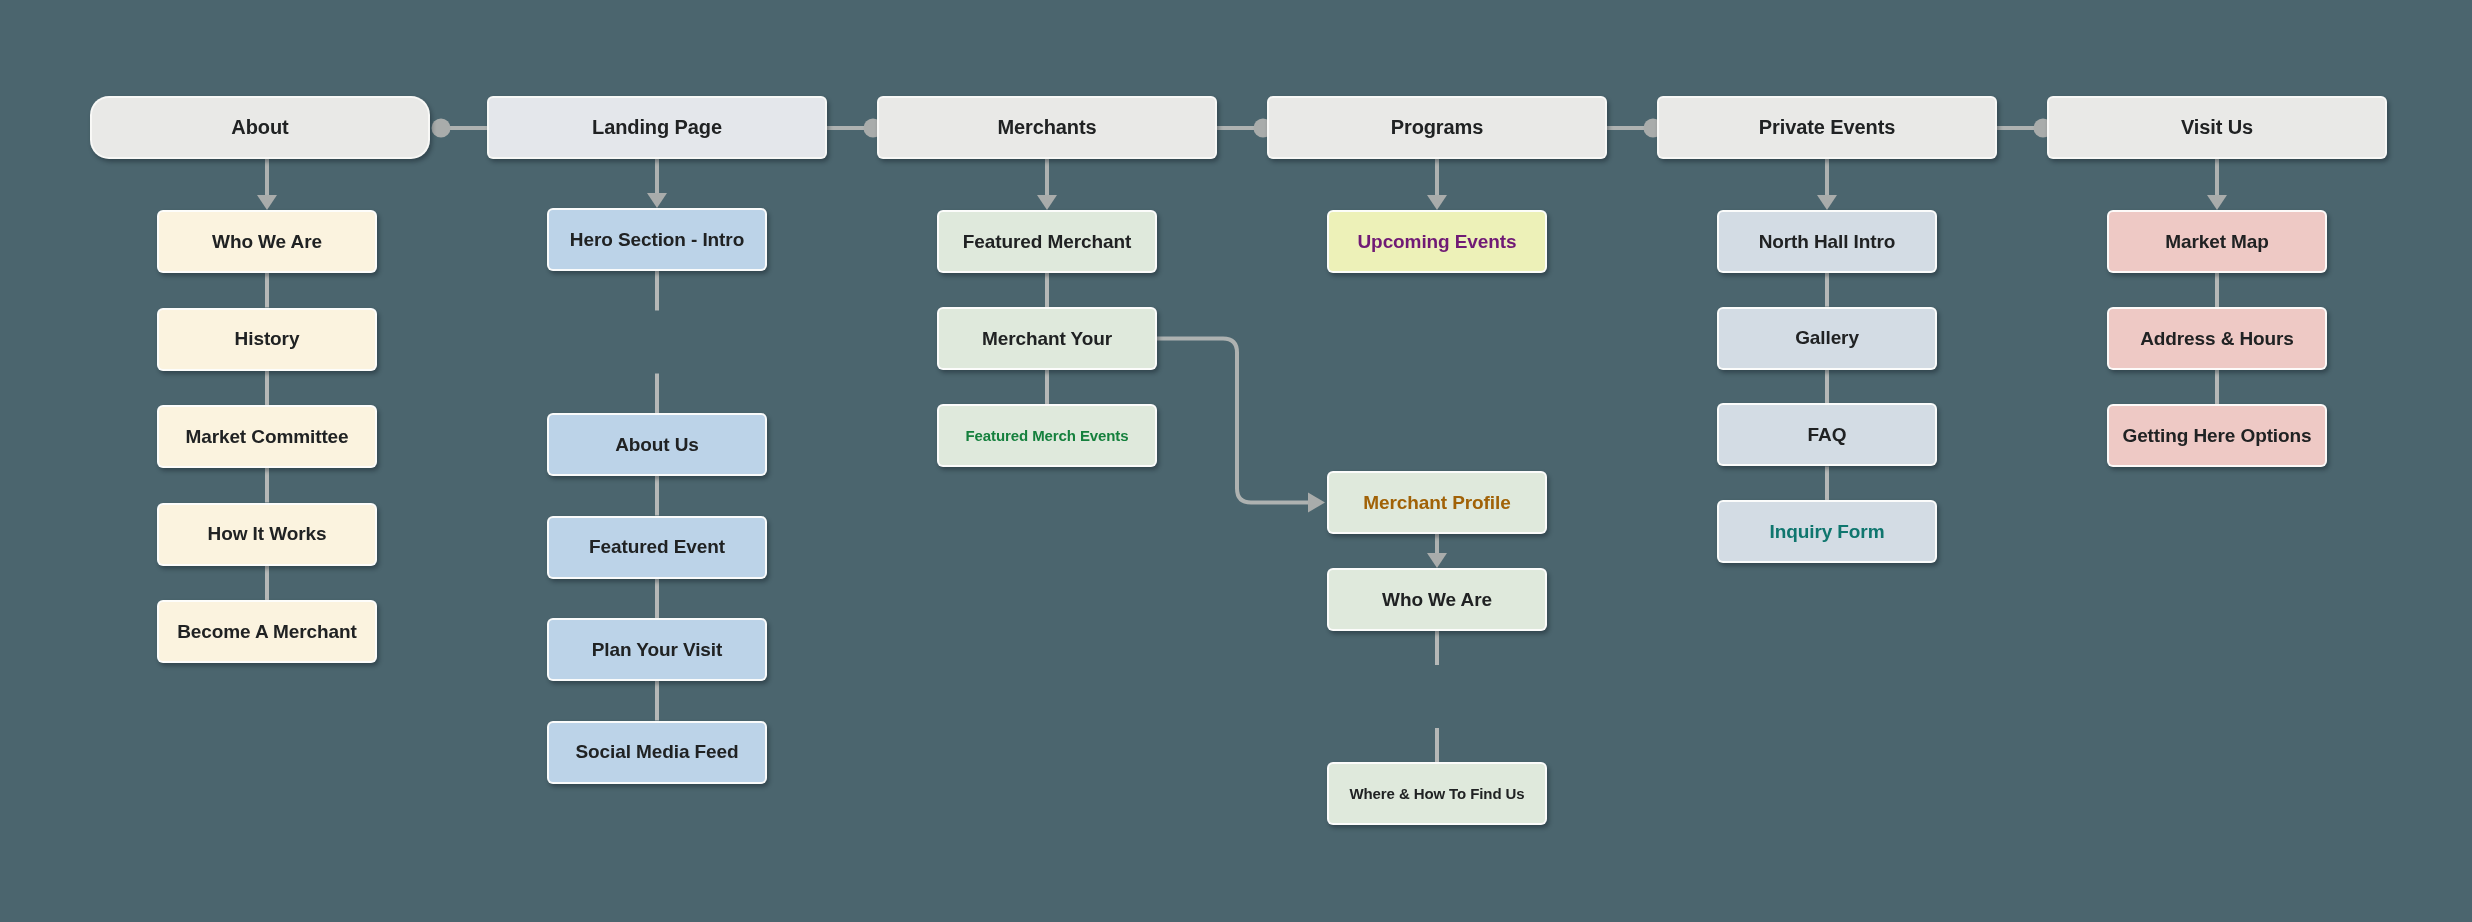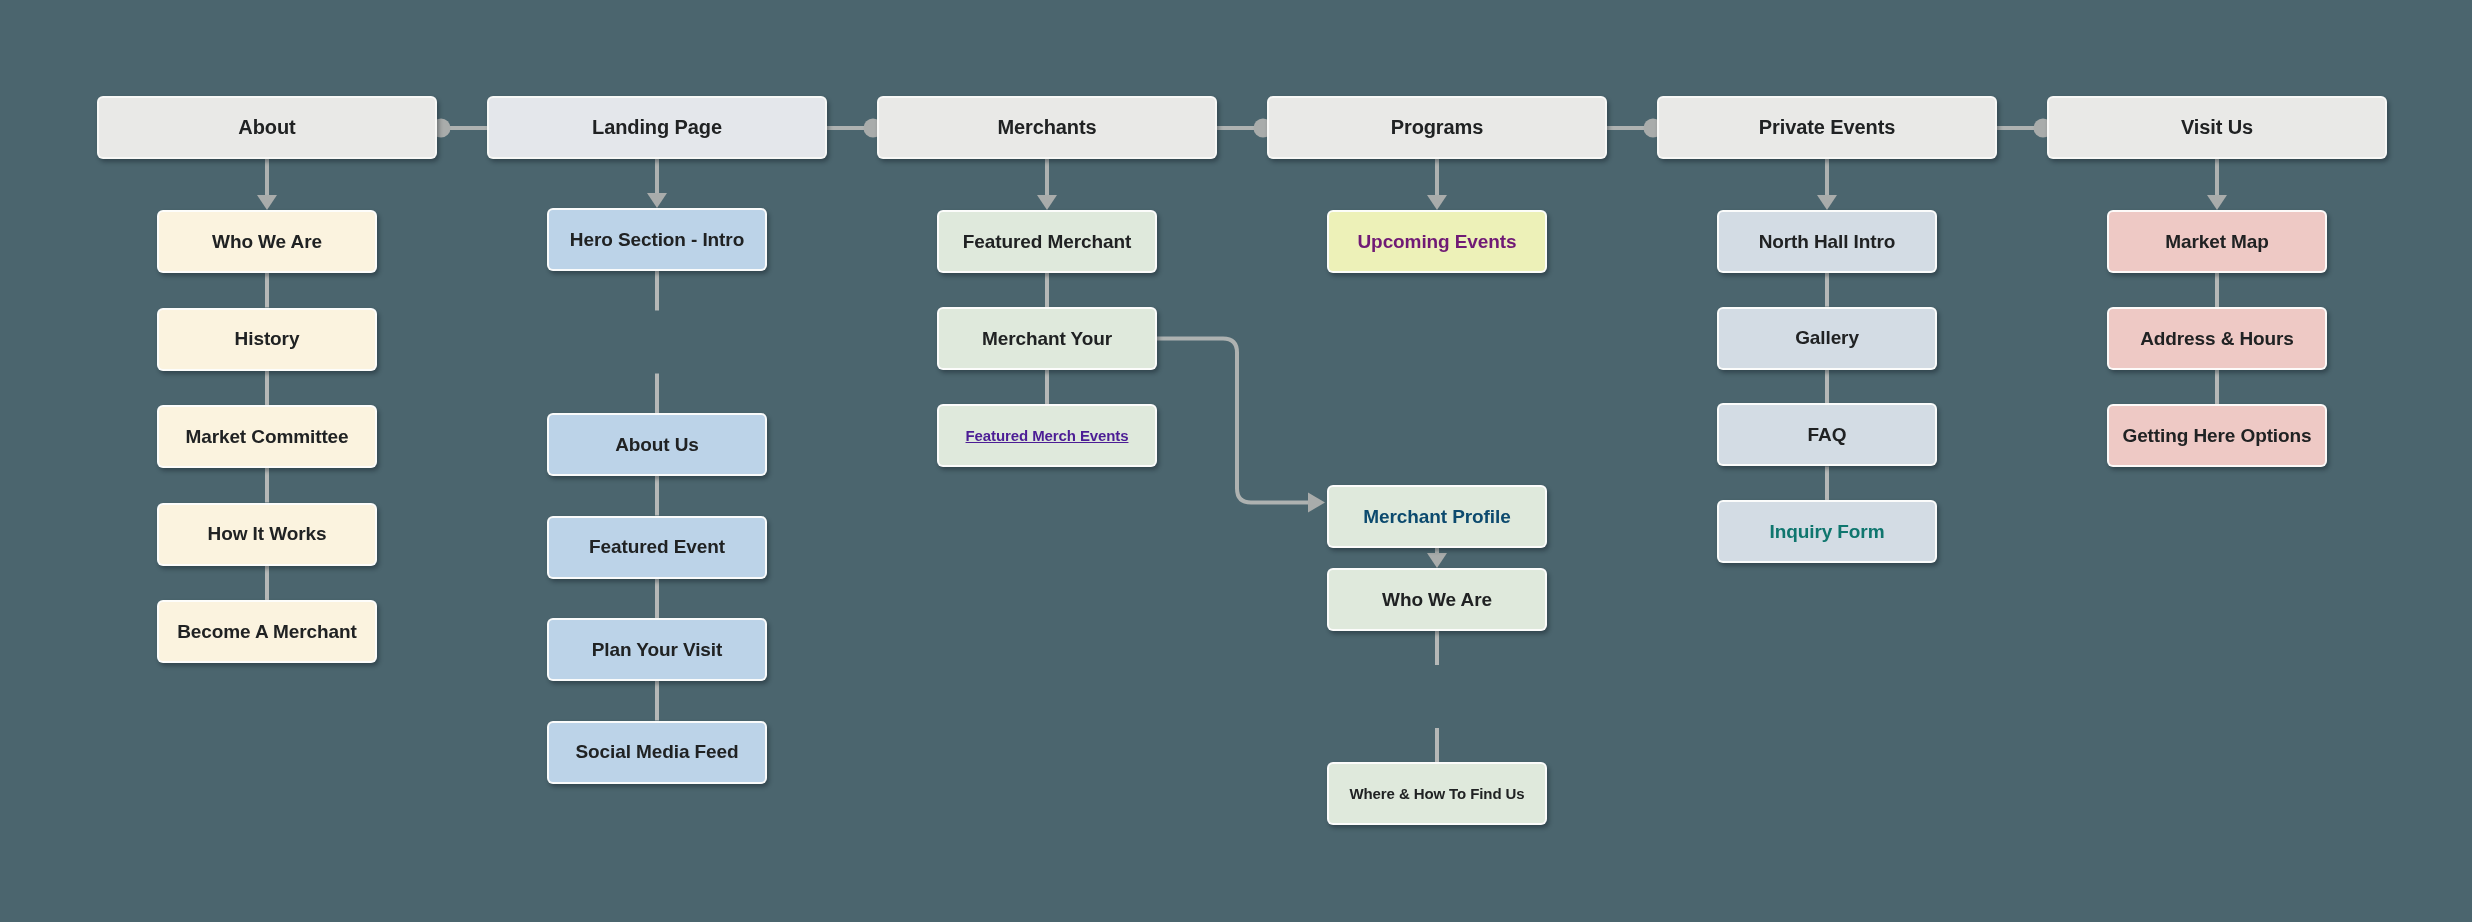--- a/index.html
+++ b/index.html
@@ -77,43 +77,43 @@
       <polygon points="2207,195 2227,195 2217,210" fill="#A9ACAB"></polygon>
       <line x1="2217" y1="273" x2="2217" y2="307" stroke="#B5B8B7" stroke-width="4"></line>
       <line x1="2217" y1="370" x2="2217" y2="404" stroke="#B5B8B7" stroke-width="4"></line>
       <path d="M 1157 338.5 H 1223 Q 1237 338.5 1237 352.5 V 488.5 Q 1237 502.5 1251 502.5 H 1310" fill="none" stroke="#AEB2B1" stroke-width="4"></path>
       <polygon points="1308,492.5 1308,512.5 1325,502.5" fill="#A9ACAB"></polygon>
       <line x1="1437" y1="534" x2="1437" y2="556" stroke="#AEB2B1" stroke-width="4"></line>
       <polygon points="1427,553 1447,553 1437,568" fill="#A9ACAB"></polygon>
       <line x1="1437" y1="631" x2="1437" y2="665" stroke="#B5B8B7" stroke-width="4"></line>
       <line x1="1437" y1="728" x2="1437" y2="762" stroke="#B5B8B7" stroke-width="4"></line>
     </svg>
-<div class="node header" style="left: 97px; top: 96px; width: 340px; height: 63px; background: rgb(233, 233, 231); color: rgb(32, 34, 35);">About</div>
+<div class="node header" style="left: 90px; top: 96px; width: 340px; height: 63px; background: rgb(233, 233, 231); color: rgb(32, 34, 35); border-radius: 19px;">About</div>
     <div class="node child" style="left: 157px; top: 210px; width: 220px; height: 63px; background: rgb(251, 243, 223); color: rgb(32, 34, 35);">Who We Are</div>
     <div class="node child" style="left: 157px; top: 405px; width: 220px; height: 63px; background: rgb(251, 243, 223); color: rgb(32, 34, 35);">Market Committee</div>
     <div class="node child" style="left: 157px; top: 307.5px; width: 220px; height: 63px; background: rgb(251, 243, 223); color: rgb(32, 34, 35);">History</div>
     <div class="node child" style="left: 157px; top: 502.5px; width: 220px; height: 63px; background: rgb(251, 243, 223); color: rgb(32, 34, 35);">How It Works</div>
     <div class="node child" style="left: 157px; top: 600px; width: 220px; height: 63px; background: rgb(251, 243, 223); color: rgb(32, 34, 35);">Become A Merchant</div>
     <div class="node header" style="left: 487px; top: 96px; width: 340px; height: 63px; background: rgb(228, 231, 235); color: rgb(32, 34, 35);">Landing Page</div>
     <div class="node child" style="left: 547px; top: 208px; width: 220px; height: 63px; background: rgb(188, 211, 232); color: rgb(32, 34, 35);">Hero Section - Intro</div>
     <div class="node child" style="left: 547px; top: 413px; width: 220px; height: 63px; background: rgb(188, 211, 232); color: rgb(32, 34, 35);">About Us</div>
     <div class="node child" style="left: 547px; top: 515.5px; width: 220px; height: 63px; background: rgb(188, 211, 232); color: rgb(32, 34, 35);">Featured Event</div>
     <div class="node child" style="left: 547px; top: 618px; width: 220px; height: 63px; background: rgb(188, 211, 232); color: rgb(32, 34, 35);">Plan Your Visit</div>
     <div class="node child" style="left: 547px; top: 720.5px; width: 220px; height: 63px; background: rgb(188, 211, 232); color: rgb(32, 34, 35);">Social Media Feed</div>
     <div class="node header" style="left: 877px; top: 96px; width: 340px; height: 63px; background: rgb(233, 233, 231); color: rgb(32, 34, 35);">Merchants</div>
     <div class="node child" style="left: 937px; top: 210px; width: 220px; height: 63px; background: rgb(223, 233, 220); color: rgb(32, 34, 35);">Featured Merchant</div>
     <div class="node child" style="left: 937px; top: 307px; width: 220px; height: 63px; background: rgb(223, 233, 220); color: rgb(32, 34, 35);">Merchant Your</div>
-    <div class="node child small" style="left: 937px; top: 404px; width: 220px; height: 63px; background: rgb(223, 233, 220); color: #4c1d95; text-decoration: underline;">Featured Merch Events</div>
+    <div class="node child small" style="left: 937px; top: 404px; width: 220px; height: 63px; background: rgb(223, 233, 220); color: #15803d;">Featured Merch Events</div>
     <div class="node header" style="left: 1267px; top: 96px; width: 340px; height: 63px; background: rgb(233, 233, 231); color: rgb(32, 34, 35);">Programs</div>
     <div class="node child" style="left: 1327px; top: 210px; width: 220px; height: 63px; background: rgb(237, 241, 184); color: #701a75;">Upcoming Events</div>
     <div class="node header" style="left: 1657px; top: 96px; width: 340px; height: 63px; background: rgb(233, 233, 231); color: rgb(32, 34, 35);">Private Events</div>
     <div class="node child" style="left: 1717px; top: 210px; width: 220px; height: 63px; background: rgb(211, 220, 228); color: rgb(32, 34, 35);">North Hall Intro</div>
     <div class="node child" style="left: 1717px; top: 306.7px; width: 220px; height: 63px; background: rgb(211, 220, 228); color: rgb(32, 34, 35);">Gallery</div>
     <div class="node child" style="left: 1717px; top: 403.4px; width: 220px; height: 63px; background: rgb(211, 220, 228); color: rgb(32, 34, 35);">FAQ</div>
     <div class="node child" style="left: 1717px; top: 500.1px; width: 220px; height: 63px; background: rgb(211, 220, 228); color: #0f766e;">Inquiry Form</div>
     <div class="node header" style="left: 2047px; top: 96px; width: 340px; height: 63px; background: rgb(233, 233, 231); color: rgb(32, 34, 35);">Visit Us</div>
     <div class="node child" style="left: 2107px; top: 210px; width: 220px; height: 63px; background: rgb(238, 201, 197); color: rgb(32, 34, 35);">Market Map</div>
     <div class="node child" style="left: 2107px; top: 307px; width: 220px; height: 63px; background: rgb(238, 201, 197); color: rgb(32, 34, 35);">Address &amp; Hours</div>
     <div class="node child" style="left: 2107px; top: 404px; width: 220px; height: 63px; background: rgb(238, 201, 197); color: rgb(32, 34, 35);">Getting Here Options</div>
-    <div class="node child" style="left: 1327px; top: 471px; width: 220px; height: 63px; background: rgb(223, 233, 220); color: #0c4a6e; margin-top: 14px;">Merchant Profile</div>
+    <div class="node child" style="left: 1327px; top: 471px; width: 220px; height: 63px; background: rgb(223, 233, 220); color: #a16207;">Merchant Profile</div>
     <div class="node child" style="left: 1327px; top: 568px; width: 220px; height: 63px; background: rgb(223, 233, 220); color: rgb(32, 34, 35);">Who We Are</div>
     <div class="node child small" style="left: 1327px; top: 762px; width: 220px; height: 63px; background: rgb(223, 233, 220); color: rgb(32, 34, 35);">Where &amp; How To Find Us</div>
   </div>
 
 </body></html>

